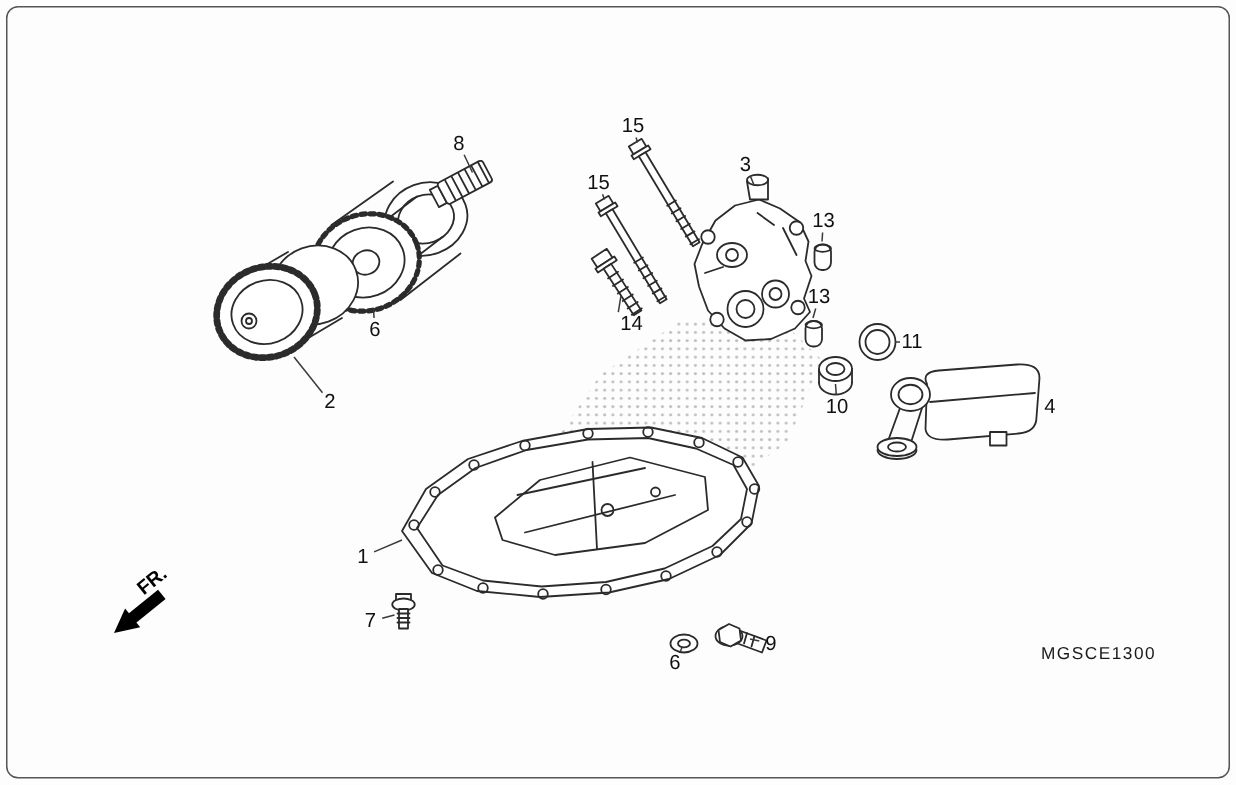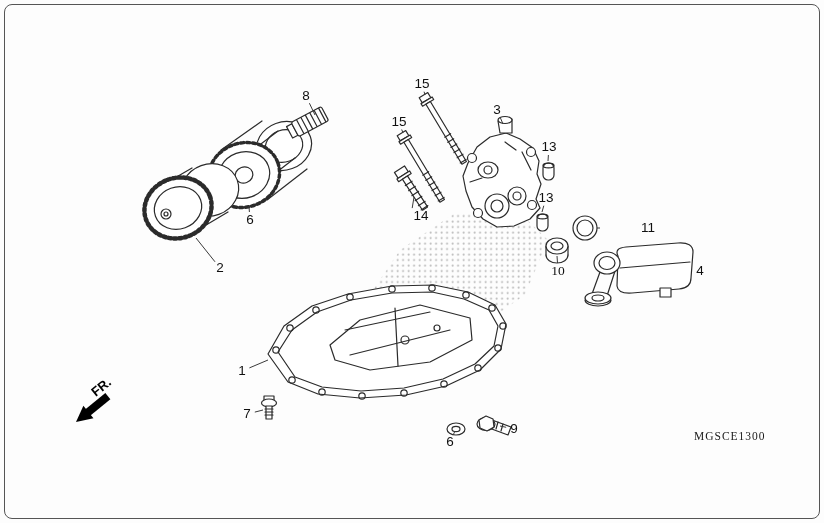--- a/index.html
+++ b/index.html
@@ -19,21 +19,21 @@
     position:absolute;transform:translate(-50%,-50%);
     font-size:13.5px;color:#101010;line-height:1;white-space:nowrap;
   }
   .fr-label{
     position:absolute;left:93px;top:386px;
     font-weight:bold;font-size:13px;color:#000;
     transform:rotate(-39deg);transform-origin:left center;
   }
   .code-label{
     position:absolute;left:694px;top:430px;width:110px;
-    font-family:Liberation Serif, serif;
+    font-family:Liberation Sans, sans-serif;
     font-size:11.5px;letter-spacing:1px;color:#1a1a1a;
   }
 </style>
 </head>
 <body>
 
 <div class="stage">
 
   <svg class="drawing" width="824" height="523" viewBox="0 0 824 523" fill="none" stroke="#2b2b2b" stroke-width="1.2" stroke-linejoin="round" stroke-linecap="round">
 
@@ -229,25 +229,25 @@
       <line x1="506.2" y1="427.3" x2="500" y2="426"></line>
     </svg>
 
   <div id="callout-layer">
       <div class="callout" style="left: 306px; top: 96px;">8</div>
       <div class="callout" style="left: 422px; top: 84px;">15</div>
       <div class="callout" style="left: 399px; top: 122px;">15</div>
       <div class="callout" style="left: 497px; top: 110px;">3</div>
       <div class="callout" style="left: 549px; top: 147px;">13</div>
       <div class="callout" style="left: 546px; top: 198px;">13</div>
-      <div class="callout" style="left: 608px; top: 228px; margin-left: 40px;">11</div>
+      <div class="callout" style="left: 608px; top: 228px;">11</div>
       <div class="callout" style="left: 250px; top: 220px;">6</div>
       <div class="callout" style="left: 220px; top: 268px;">2</div>
       <div class="callout" style="left: 421px; top: 216px;">14</div>
-      <div class="callout" style="left: 558px; top: 271px; font-family: Liberation Serif, serif;">10</div>
+      <div class="callout" style="left: 558px; top: 271px;">10</div>
       <div class="callout" style="left: 700px; top: 271px;">4</div>
       <div class="callout" style="left: 242px; top: 371px;">1</div>
       <div class="callout" style="left: 247px; top: 414px;">7</div>
       <div class="callout" style="left: 450px; top: 442px;">6</div>
       <div class="callout" style="left: 514px; top: 429px;">9</div>
     </div>
 
   <div class="fr-label">FR.</div>
   <div class="code-label">MGSCE1300</div>
 

